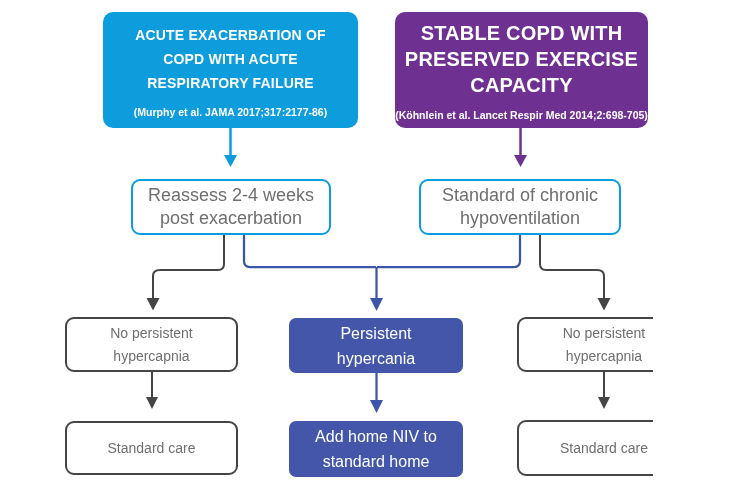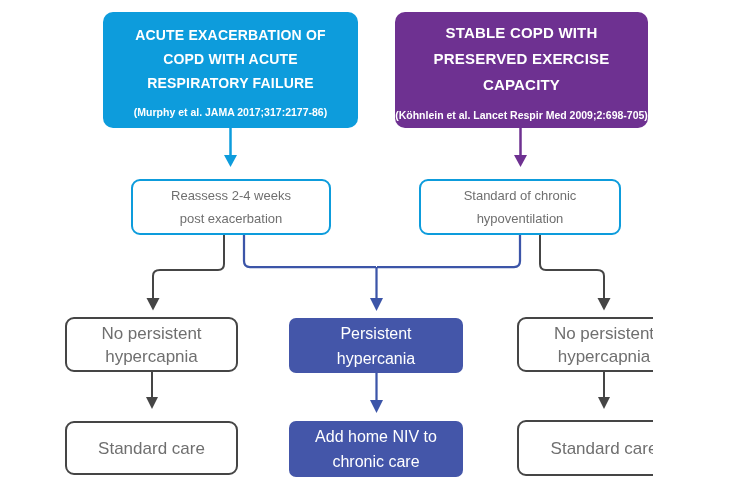--- a/index.html
+++ b/index.html
@@ -20,36 +20,36 @@
   }
   
   .src{
     border-radius:10px;color:#fff;
   }
   .src .title{font-weight:bold;letter-spacing:.2px;white-space:pre-line;}
   .src .cite{font-weight:bold;font-size:10.5px;margin-top:11px;white-space:pre-line;}
   #src-left{left:103px;top:12px;width:255px;height:116px;background:var(--azure);}
   #src-left .title{font-size:14px;line-height:24px;}
   #src-right{left:395px;top:12px;width:253px;height:116px;background:var(--purple);}
-  #src-right .title{font-size:15px;line-height:26px;}
+  #src-right .title{font-size:20px;line-height:26px;}
   
   .assess{
     border:2px solid var(--azure);
     border-radius:9px;
     color:var(--gray-text);
-    font-size:13px;line-height:23px;
+    font-size:18px;line-height:23px;
   }
   #assess-left{left:131px;top:179px;width:200px;height:56px;}
   #assess-right{left:419px;top:179px;width:202px;height:56px;}
   
   .graybox{
     border:2px solid var(--gray-line);
     border-radius:9px;
     color:var(--gray-text);
-    font-size:17px;line-height:23px;
+    font-size:14px;line-height:23px;
   }
   #outcome-left{left:65px;top:317px;width:173px;height:55px;}
   #outcome-right{left:517px;top:317px;width:174px;height:55px;}
   #action-left{left:65px;top:421px;width:173px;height:54px;}
   #action-right{left:517px;top:420px;width:174px;height:56px;}
   
   .fillbox{
     background:var(--indigo-fill);
     border-radius:7px;
     color:#fff;
@@ -102,33 +102,33 @@
   <div class="node src" id="src-left">
     <div class="title">ACUTE EXACERBATION OF
 COPD WITH ACUTE
 RESPIRATORY FAILURE</div>
     <div class="cite">(Murphy et al. JAMA 2017;317:2177-86)</div>
   </div>
   <div class="node src" id="src-right">
     <div class="title">STABLE COPD WITH
 PRESERVED EXERCISE
 CAPACITY</div>
-    <div class="cite">(Köhnlein et al. Lancet Respir Med 2009;2:698-705)</div>
+    <div class="cite">(Köhnlein et al. Lancet Respir Med 2014;2:698-705)</div>
   </div>
 
   <div class="node assess" id="assess-left">Reassess 2-4 weeks
 post exacerbation</div>
   <div class="node assess" id="assess-right">Standard of chronic
 hypoventilation</div>
 
   <div class="node graybox" id="outcome-left">No persistent
 hypercapnia</div>
   <div class="node fillbox" id="outcome-center">Persistent
 hypercania</div>
   <div class="node graybox" id="outcome-right">No persistent
 hypercapnia</div>
 
   <div class="node graybox" id="action-left">Standard care</div>
   <div class="node fillbox" id="action-center">Add home NIV to
-chronic care</div>
+standard home</div>
   <div class="node graybox" id="action-right">Standard care</div>
 
 </div>
 
 </body></html>

